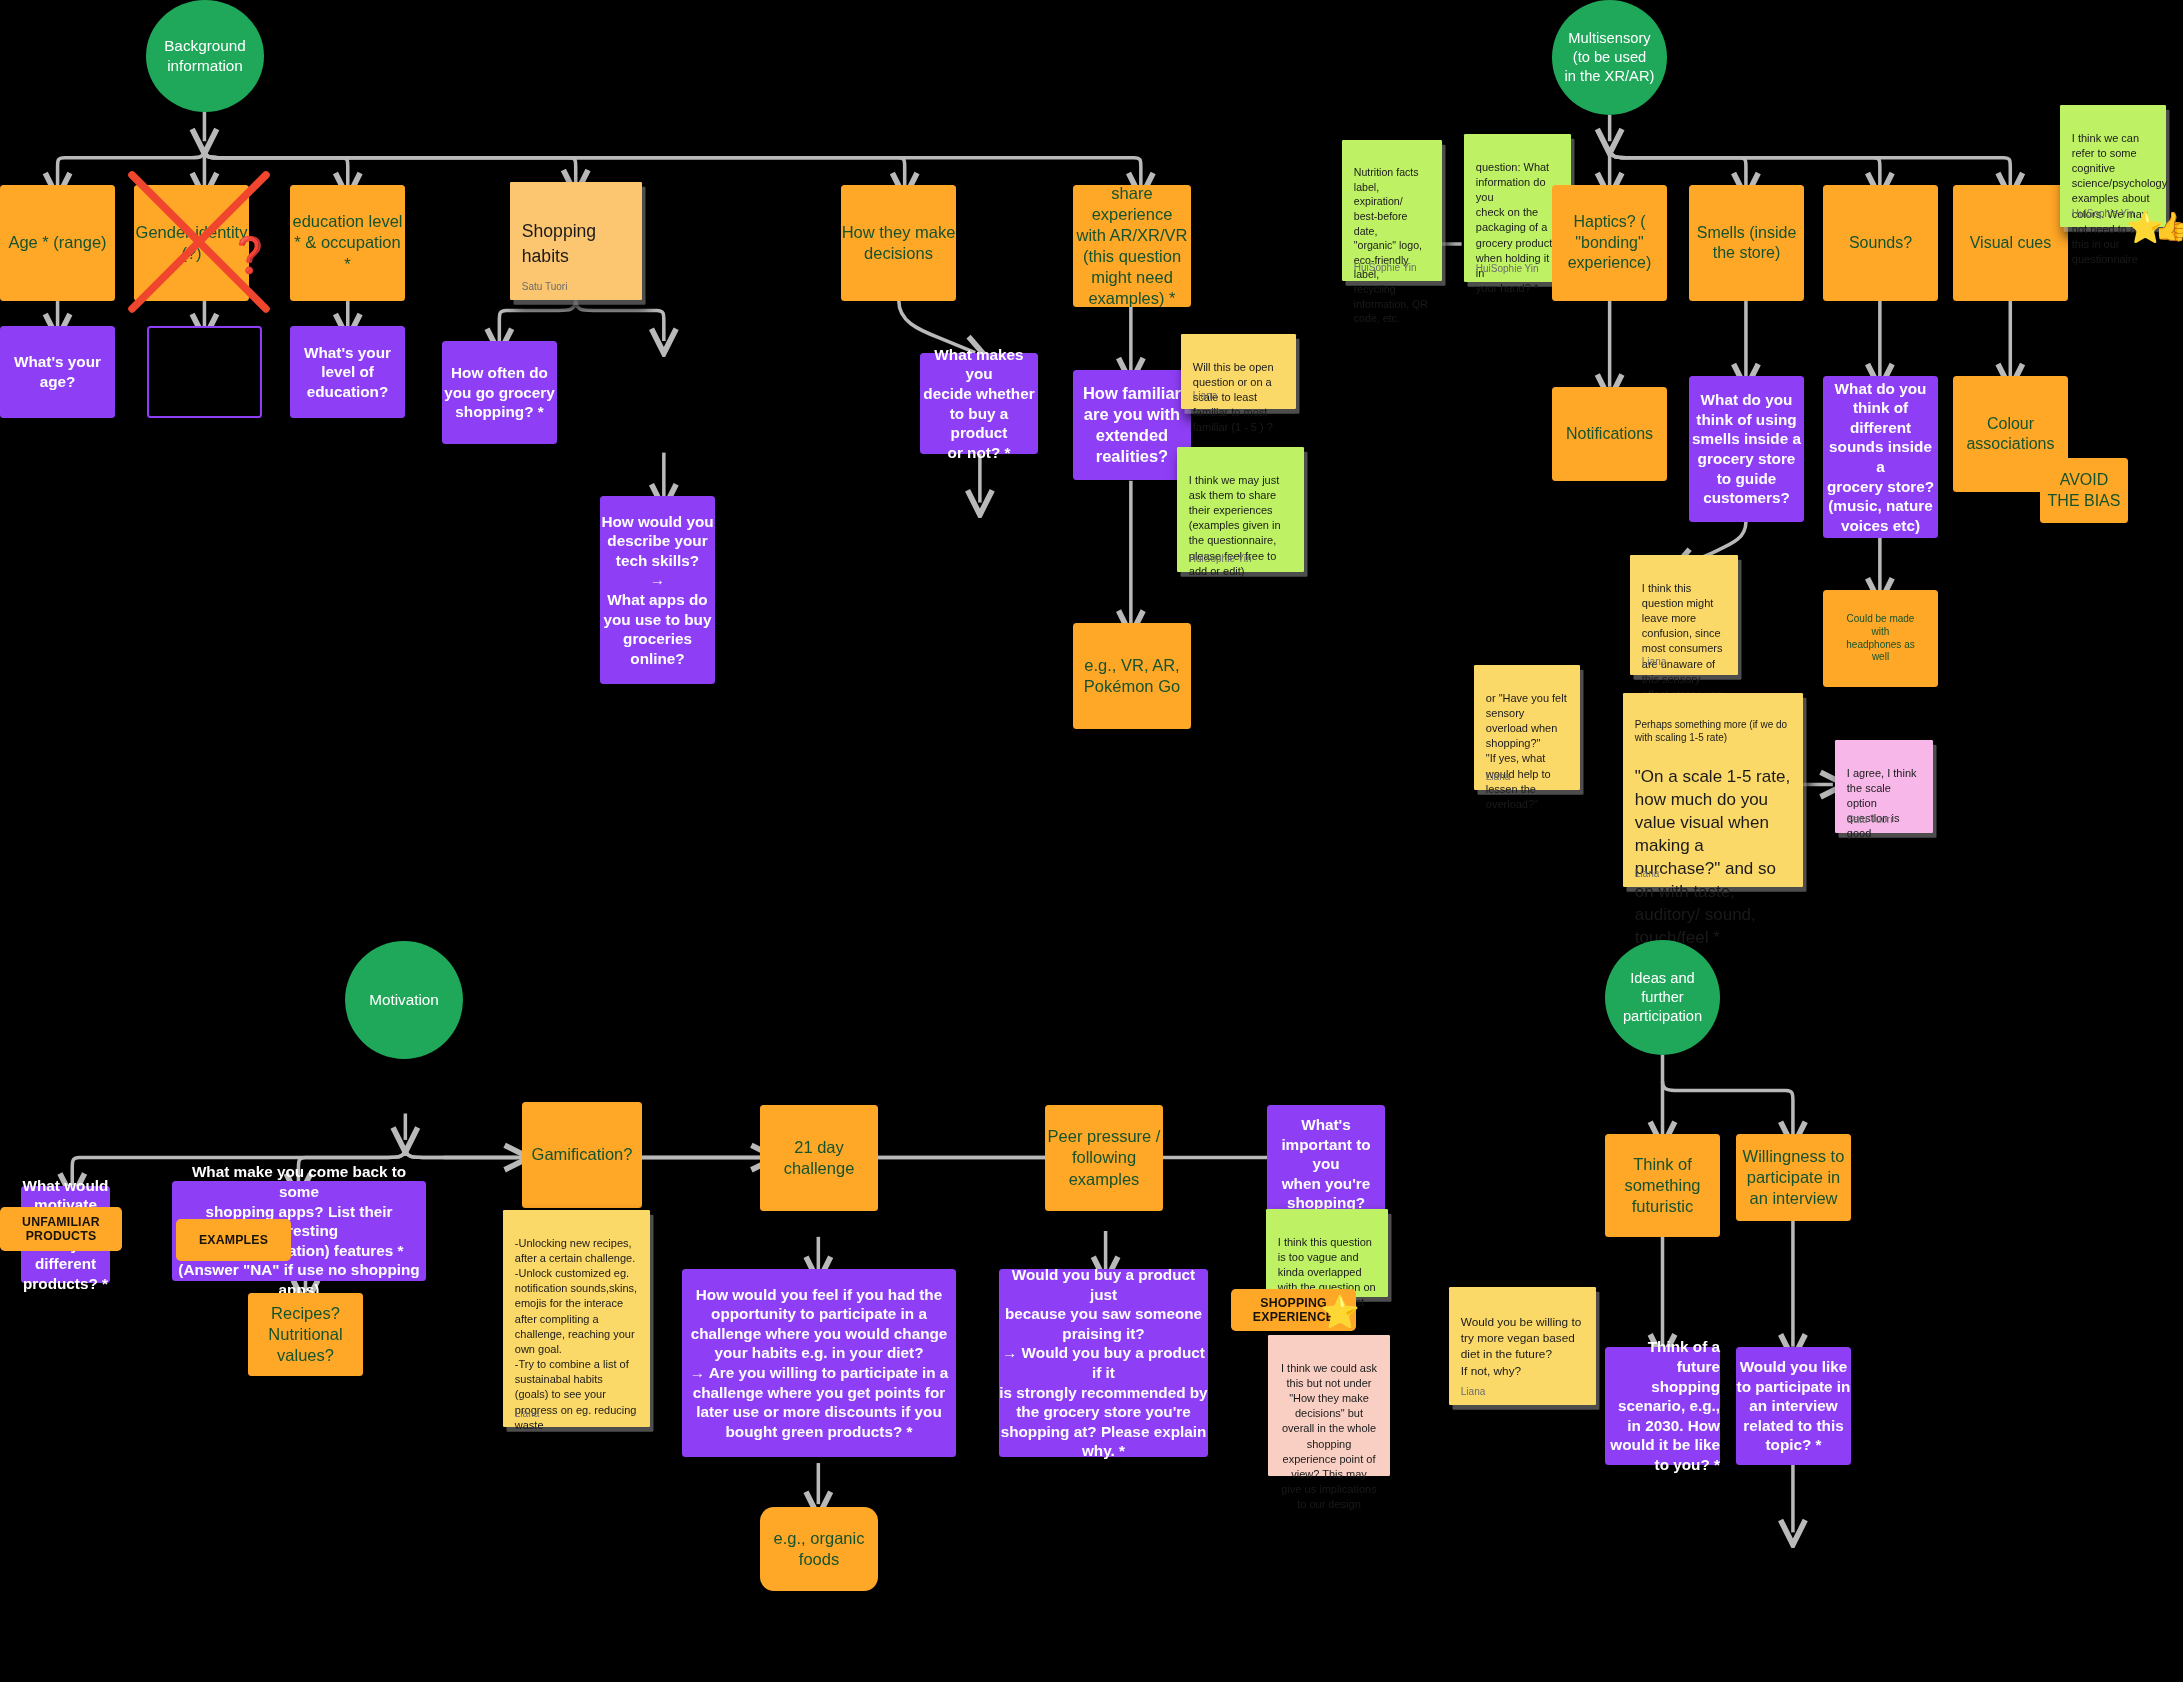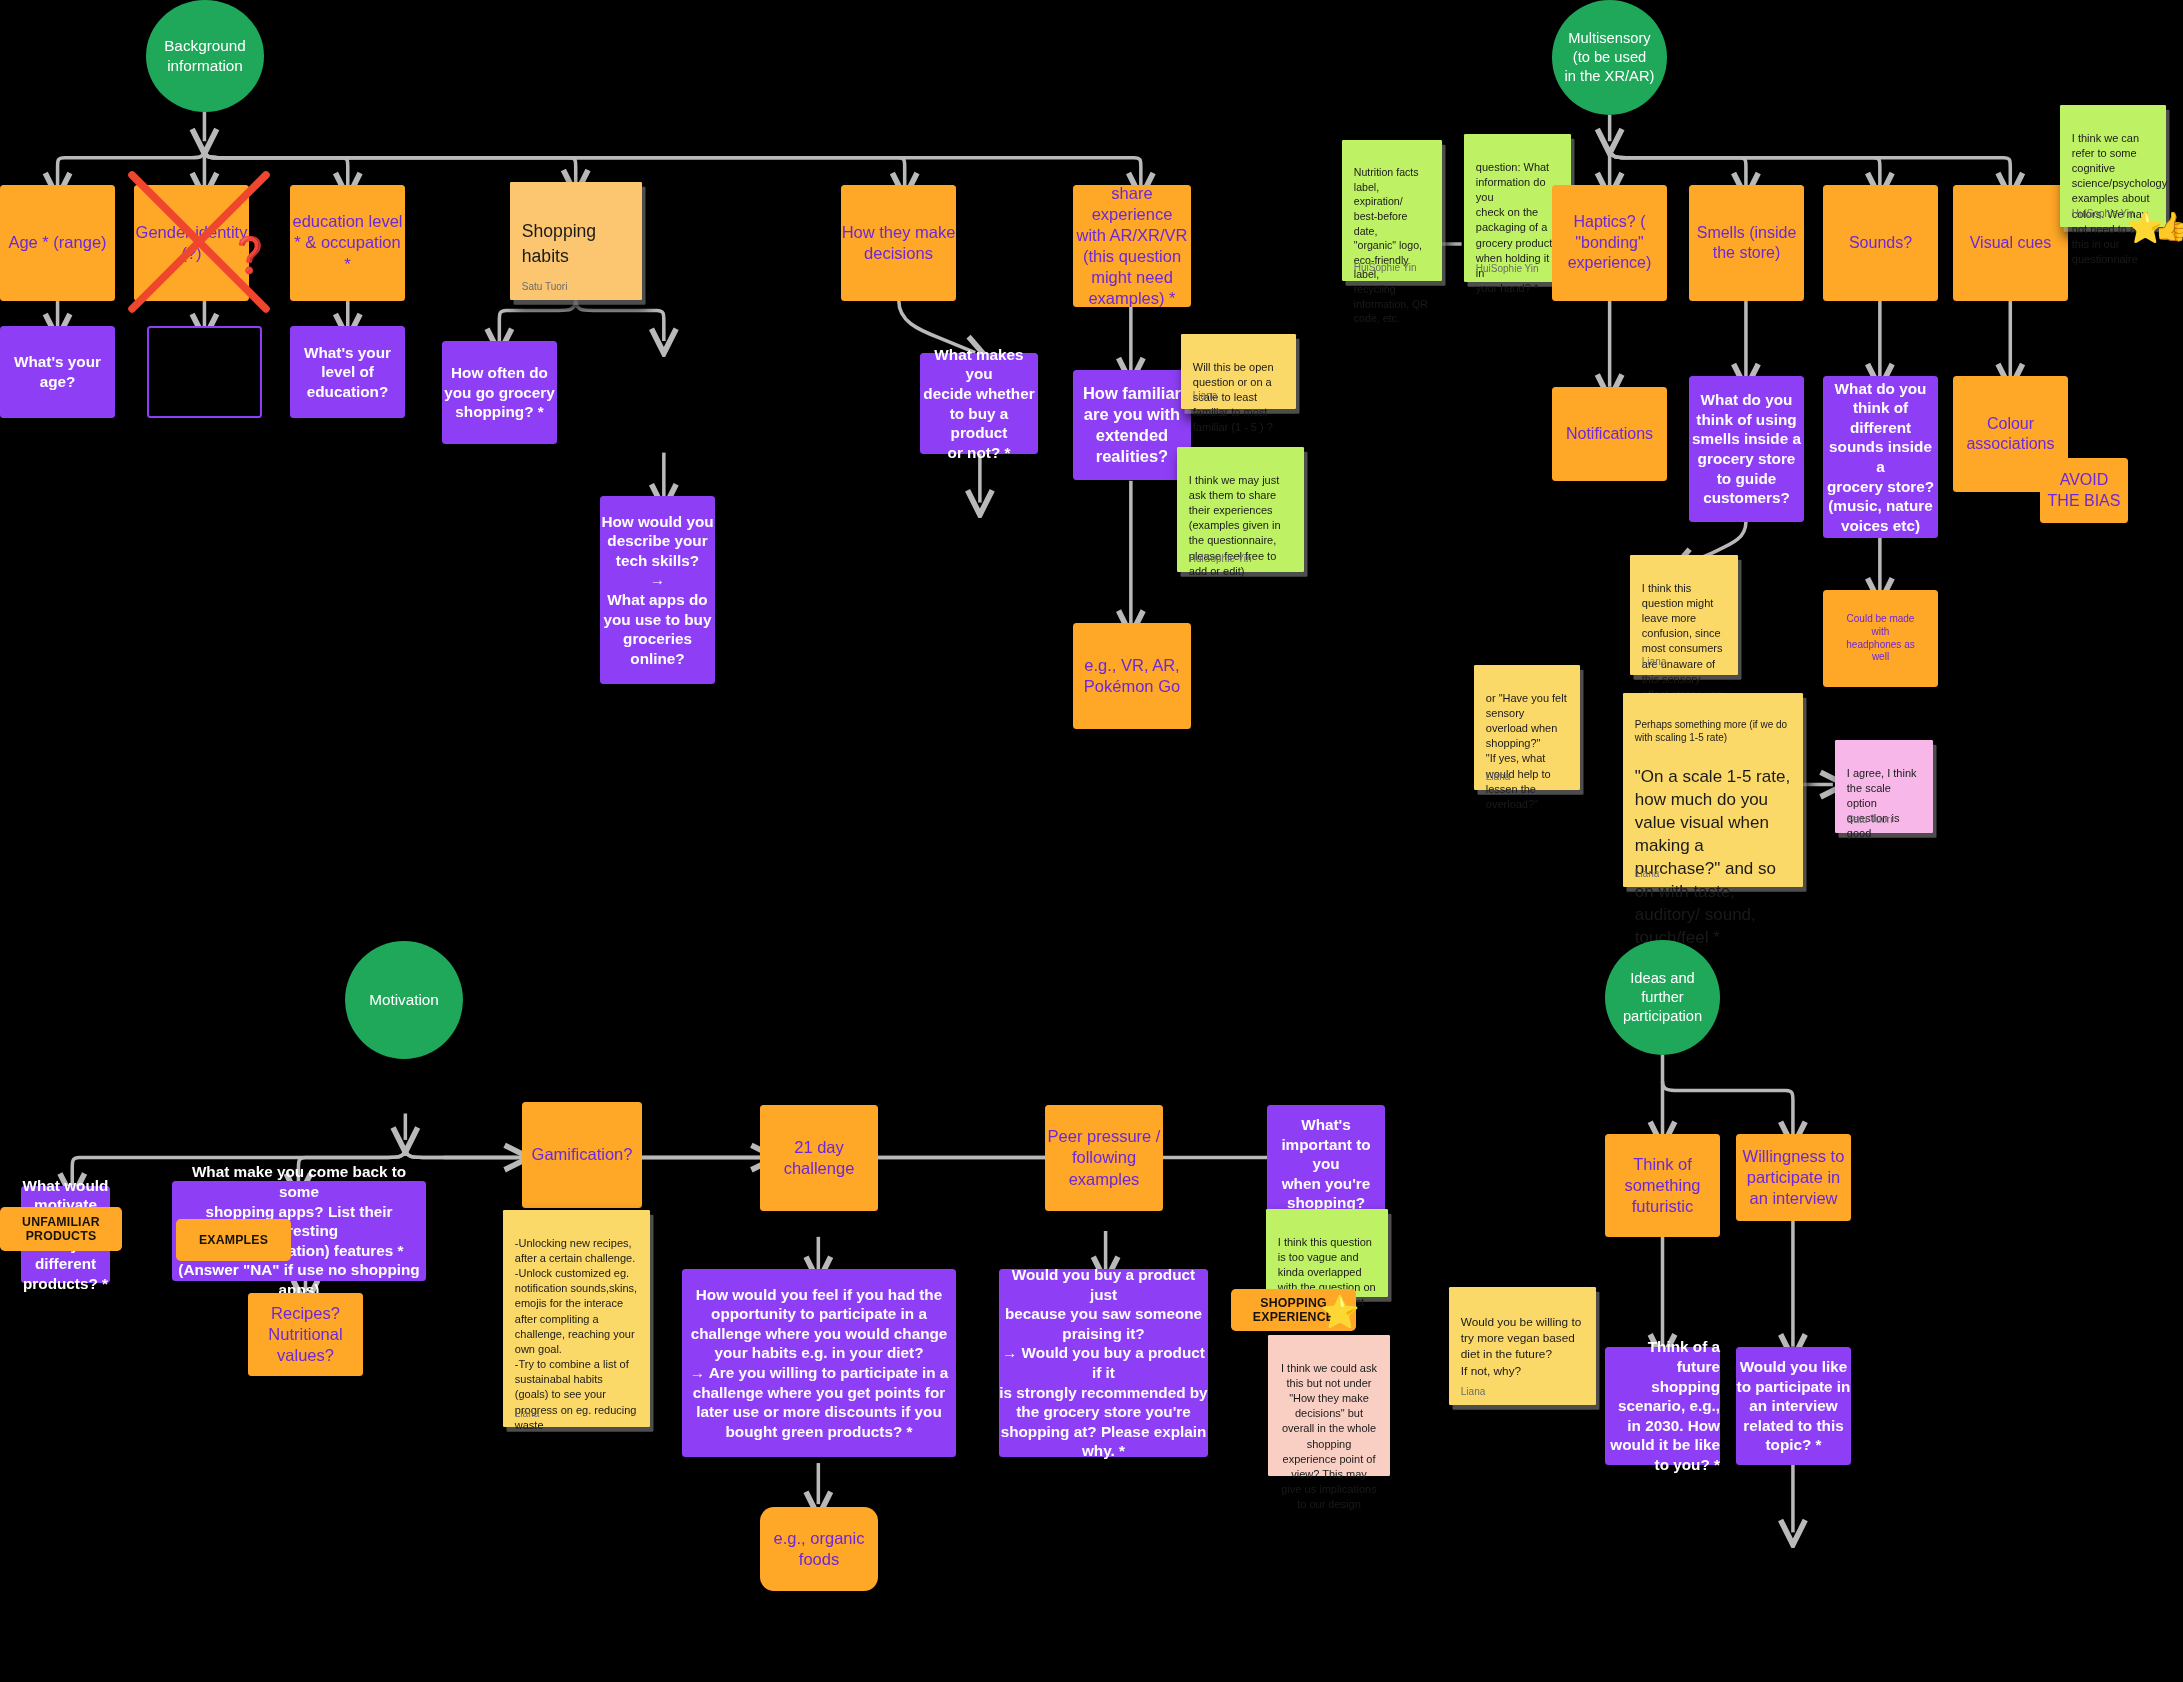--- a/index.html
+++ b/index.html
@@ -7,21 +7,21 @@
   body{
     font-family:"Liberation Sans", sans-serif;
     width:2183px;height:1683px;position:relative;overflow:hidden;
   }
   #canvas{position:absolute;left:0;top:0;width:2183px;height:1683px;}
   svg.edges{position:absolute;left:0;top:0;width:2183px;height:1683px;pointer-events:none;}
 
   .node{position:absolute;box-sizing:border-box;display:flex;align-items:center;
         justify-content:center;text-align:center;border-radius:3.5px;
         line-height:1.28;white-space:pre-line;}
-  .orange{background:#FFA726;color:#6d28d9;}
+  .orange{background:#FFA726;color:#14532d;}
   .purple{background:#8E3FF5;color:#ffffff;font-weight:700;}
   .green{background:#1FA85A;color:#ffffff;border-radius:50%;}
   .empty-purple{background:#000;border:2.4px solid #8E3FF5;}
 
   
   .sticky{position:absolute;box-sizing:border-box;padding:10.6px 11.8px 20px 11.8px;
           text-align:left;line-height:1.38;border-radius:1.2px;color:#1a1a1a;
           white-space:pre-line;display:block;
           box-shadow:3.5px 4.7px 0 rgba(255,255,255,0.30), 5.9px 8.2px 13px rgba(0,0,0,0.9);}
   .sticky.noshadow{box-shadow:none;}

